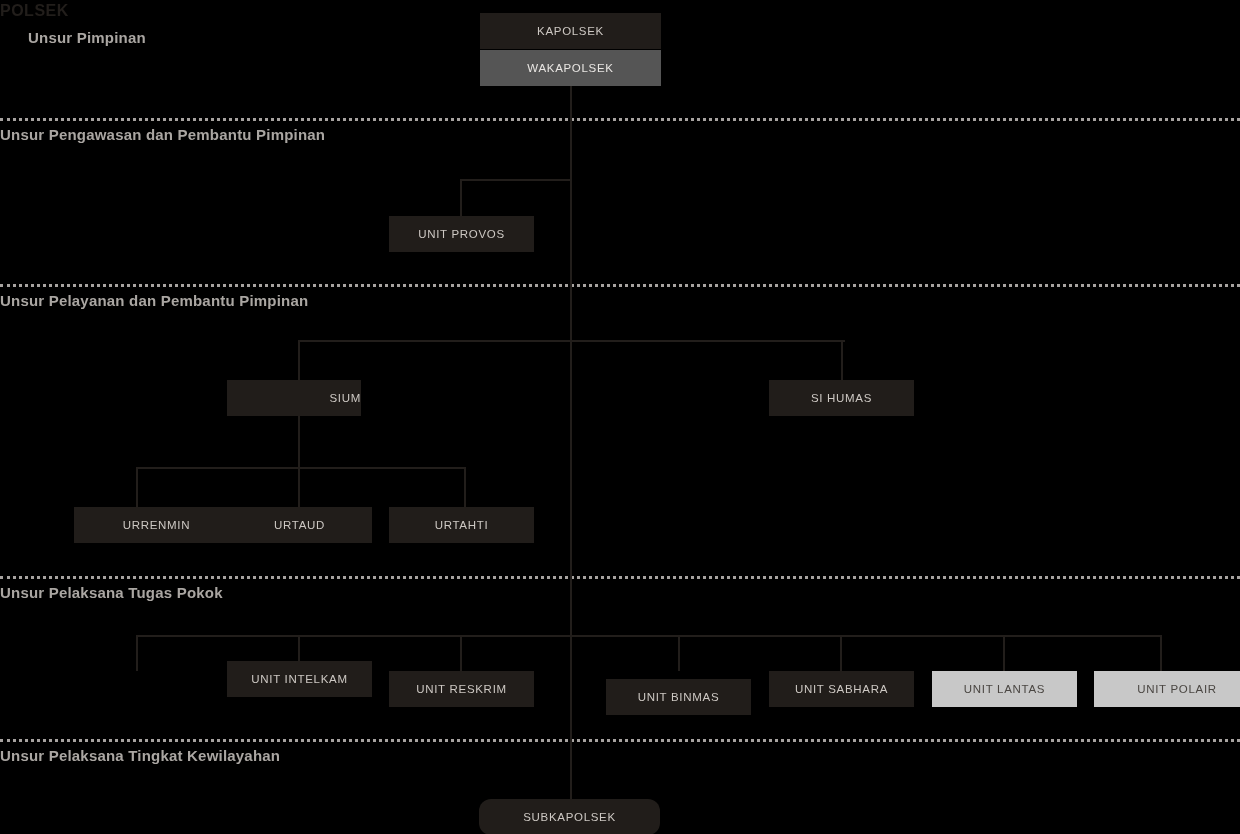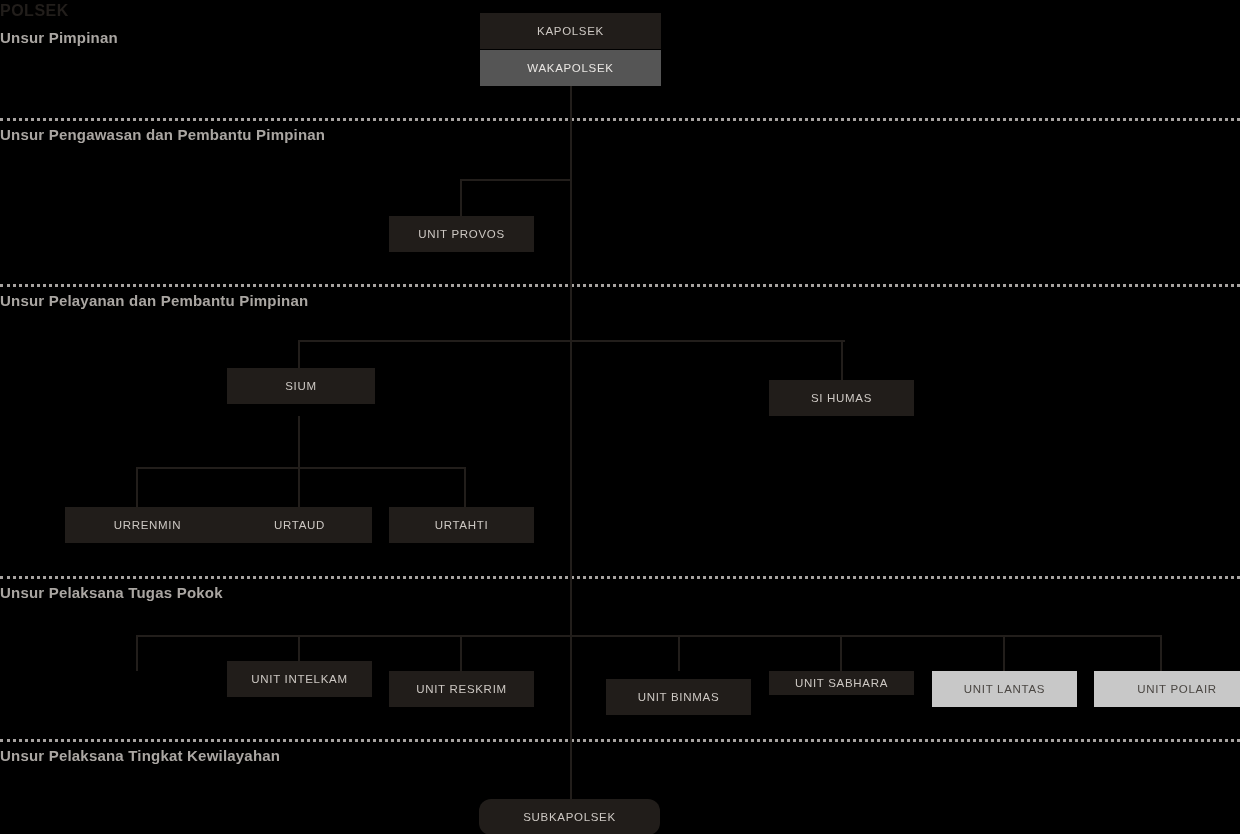--- a/index.html
+++ b/index.html
@@ -84,21 +84,21 @@
   .line.v { width: 2px; }
   .line.h { height: 2px; }
 </style>
 </head>
 <body>
 
 <div id="chart">
 
   <div class="section-title main-title" style="left:0px; top:2px;">POLSEK</div>
 
-  <div class="section-title" style="left:0px; top:29px;">Unsur Pimpinan</div>
+  <div class="section-title" style="left:0px; top:29px;padding-left:28px;">Unsur Pimpinan</div>
 
   <div class="section-title" style="left:0px; top:126px;">Unsur Pengawasan dan Pembantu Pimpinan</div>
 
   <div class="section-title" style="left:0px; top:292px;">Unsur Pelayanan dan Pembantu Pimpinan</div>
 
   <div class="section-title" style="left:0px; top:584px;">Unsur Pelaksana Tugas Pokok</div>
 
   <div class="section-title" style="left:0px; top:747px;">Unsur Pelaksana Tingkat Kewilayahan</div>
 
   <div class="divider" style="top:118px;"></div>
@@ -135,29 +135,29 @@
   </div>
 
   <div class="node" style="left:480px; top:13px; width:181px; height:36px;">
     <span>KAPOLSEK</span>
   </div>
 
   <div class="node" style="left:389px; top:216px; width:145px; height:36px;">
     <span>UNIT PROVOS</span>
   </div>
 
-  <div class="node" style="left:227px; top:368px; width:148px; height:36px;">
+  <div class="node" style="left:227px; top:380px; width:134px; height:36px;justify-content:flex-end;">
     <span>SIUM</span>
   </div>
 
   <div class="node" style="left:769px; top:380px; width:145px; height:36px;">
     <span>SI HUMAS</span>
   </div>
 
-  <div class="node" style="left:65px; top:507px; width:165px; height:36px;">
+  <div class="node" style="left:74px; top:507px; width:165px; height:36px;">
     <span>URRENMIN</span>
   </div>
 
   <div class="node" style="left:227px; top:507px; width:145px; height:36px;">
     <span>URTAUD</span>
   </div>
 
   <div class="node" style="left:389px; top:507px; width:145px; height:36px;">
     <span>URTAHTI</span>
   </div>
@@ -168,21 +168,21 @@
   </div>
 
   <div class="node" style="left:389px; top:671px; width:145px; height:36px;">
     <span>UNIT RESKRIM</span>
   </div>
 
   <div class="node" style="left:606px; top:671px; width:145px; height:36px;margin-top:8px;">
     <span>UNIT BINMAS</span>
   </div>
 
-  <div class="node" style="left:769px; top:671px; width:145px; height:24px;">
+  <div class="node" style="left:769px; top:671px; width:145px; height:36px;">
     <span>UNIT SABHARA</span>
   </div>
 
   <div class="node light" style="left:932px; top:671px; width:145px; height:36px;">
     <span>UNIT LANTAS</span>
   </div>
 
   <div class="node light" style="left:1094px; top:671px; width:166px; height:36px;">
     <span>UNIT POLAIR</span>
   </div>

